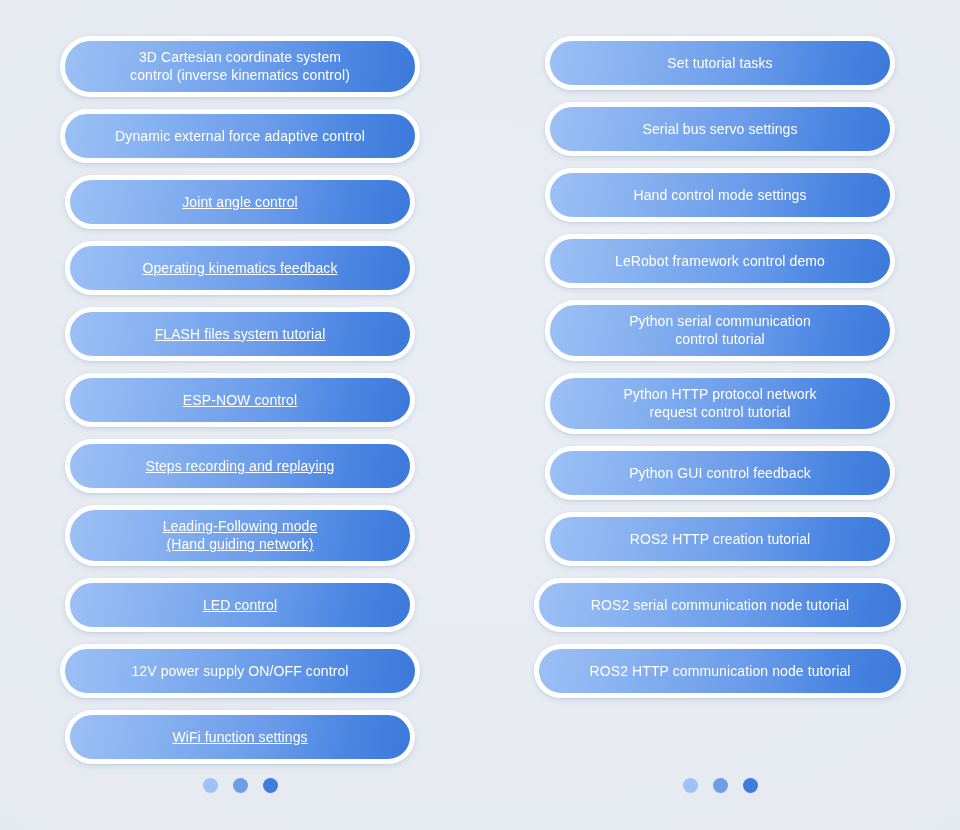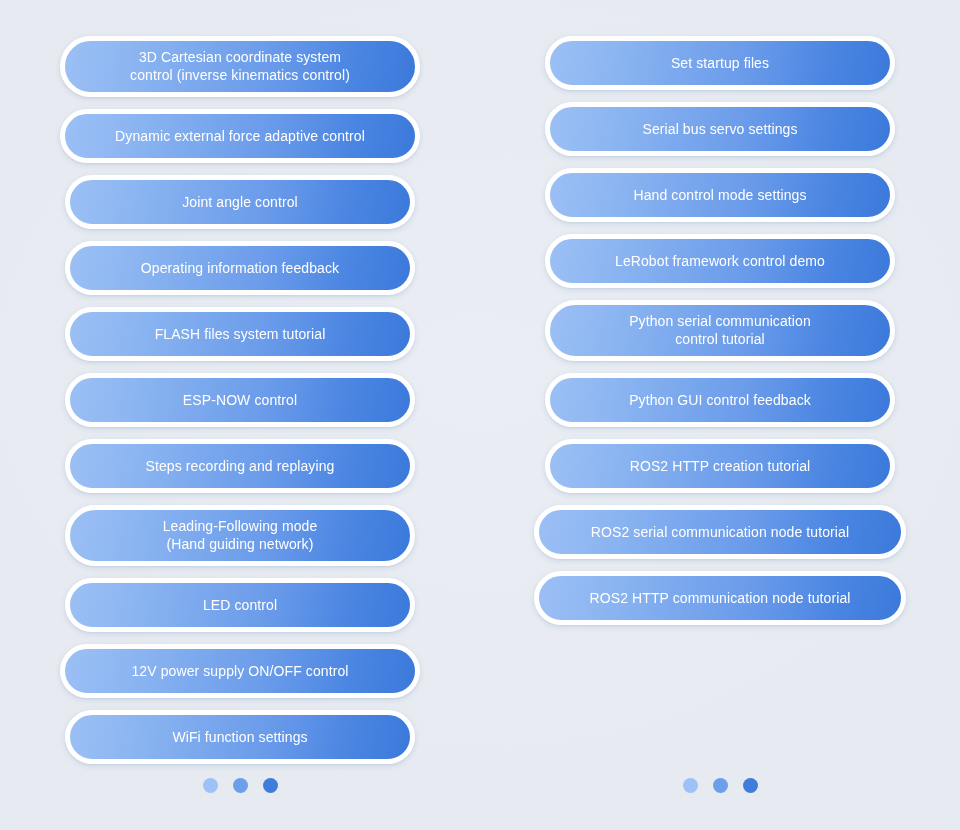--- a/index.html
+++ b/index.html
@@ -65,21 +65,21 @@
     font-weight: 400;
     line-height: 1.32;
     text-align: center;
     letter-spacing: 0.1px;
     white-space: pre-line;
     user-select: none;
   }
   .pill.w-std  { width: 350px; }
   .pill.w-wide { width: 362px; }
 
-  .col-left  .pill.w-std  { width: 350px; }
+  .col-left  .pill.w-std  { width: 350px; text-decoration: underline; }
   .col-left  .pill.w-wide { width: 360px; }
   .col-right .pill.w-std  { width: 350px; }
   .col-right .pill.w-wide { width: 372px; }
 
   .dots-row {
     position: absolute;
     left: 0;
     top: 762px;
     width: 960px;
     height: 46px;
@@ -114,21 +114,21 @@
           <div class="pill w-wide">3D Cartesian coordinate system
 control (inverse kinematics control)</div>
         </div>
         <div class="pill-wrap">
           <div class="pill w-wide">Dynamic external force adaptive control</div>
         </div>
         <div class="pill-wrap">
           <div class="pill w-std">Joint angle control</div>
         </div>
         <div class="pill-wrap">
-          <div class="pill w-std">Operating information feedback</div>
+          <div class="pill w-std">Operating kinematics feedback</div>
         </div>
         <div class="pill-wrap">
           <div class="pill w-std">FLASH files system tutorial</div>
         </div>
         <div class="pill-wrap">
           <div class="pill w-std">ESP-NOW control</div>
         </div>
         <div class="pill-wrap">
           <div class="pill w-std">Steps recording and replaying</div>
         </div>
@@ -141,34 +141,38 @@
         </div>
         <div class="pill-wrap">
           <div class="pill w-wide">12V power supply ON/OFF control</div>
         </div>
         <div class="pill-wrap">
           <div class="pill w-std">WiFi function settings</div>
         </div>
       </div>
     <div class="column col-right" id="col-right">
         <div class="pill-wrap">
-          <div class="pill w-std">Set startup files</div>
+          <div class="pill w-std">Set tutorial tasks</div>
         </div>
         <div class="pill-wrap">
           <div class="pill w-std">Serial bus servo settings</div>
         </div>
         <div class="pill-wrap">
           <div class="pill w-std">Hand control mode settings</div>
         </div>
         <div class="pill-wrap">
           <div class="pill w-std">LeRobot framework control demo</div>
         </div>
         <div class="pill-wrap">
           <div class="pill w-std">Python serial communication
 control tutorial</div>
+        </div>
+        <div class="pill-wrap">
+          <div class="pill w-std">Python HTTP protocol network
+request control tutorial</div>
         </div>
         <div class="pill-wrap">
           <div class="pill w-std">Python GUI control feedback</div>
         </div>
         <div class="pill-wrap">
           <div class="pill w-std">ROS2 HTTP creation tutorial</div>
         </div>
         <div class="pill-wrap">
           <div class="pill w-wide">ROS2 serial communication node tutorial</div>
         </div>

